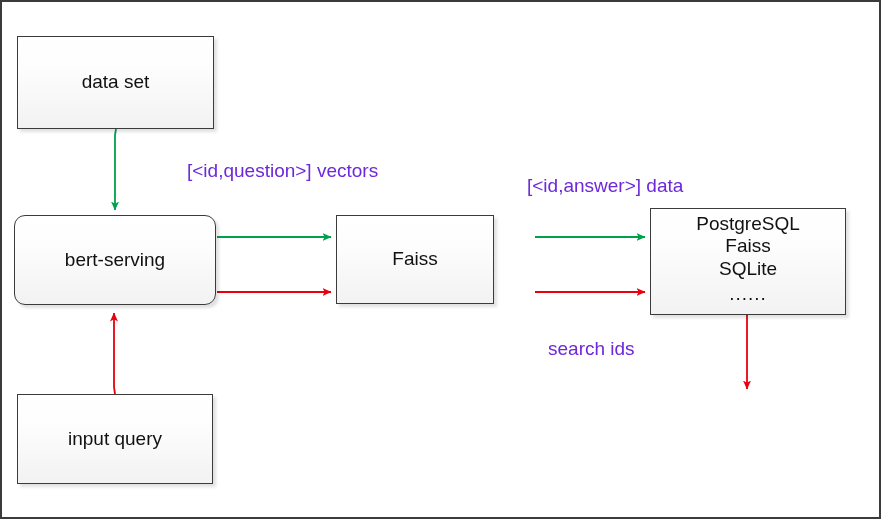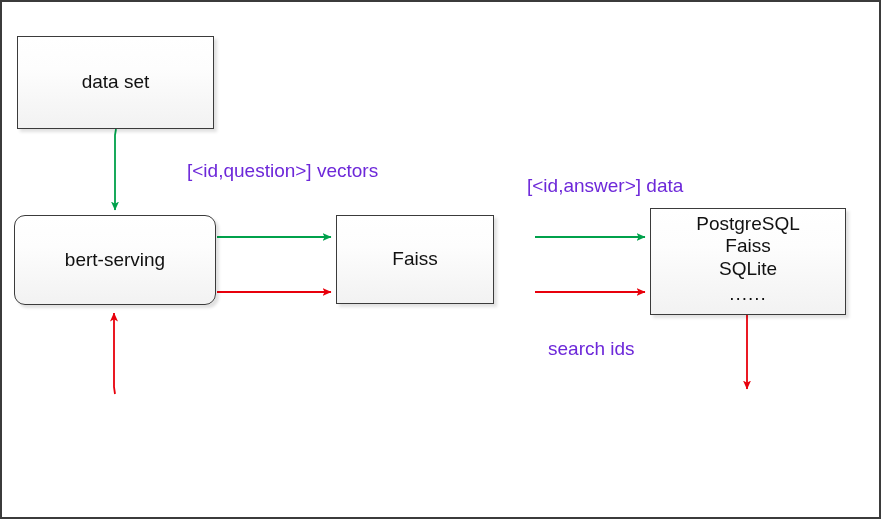--- a/index.html
+++ b/index.html
@@ -114,20 +114,23 @@
   </svg>
 
   <div class="node node-dataset">
     <span>data set</span>
   </div>
 
   <div class="node node-bert">
     <span>bert-serving</span>
   </div>
 
+  <div class="node node-input">
+    <span>input query</span>
+  </div>
 
   <div class="node node-faiss">
     <span>Faiss</span>
   </div>
 
   <div class="node node-db">
     <span>
       <span class="multiline">PostgreSQL
 Faiss
 SQLite</span>

